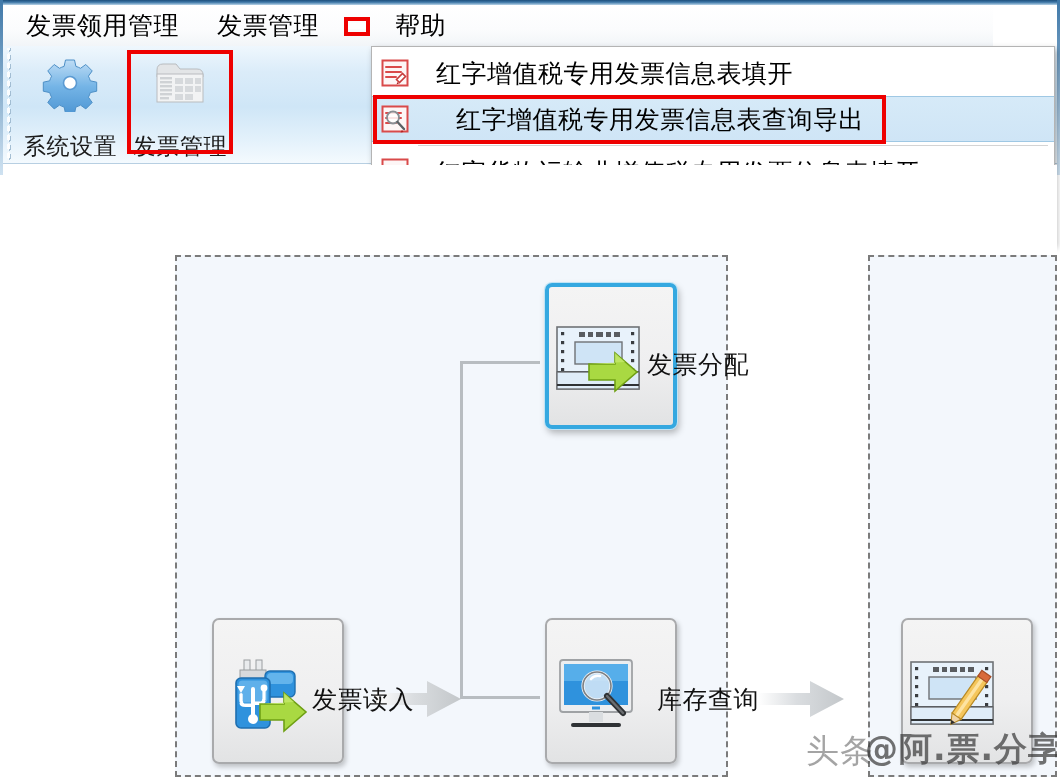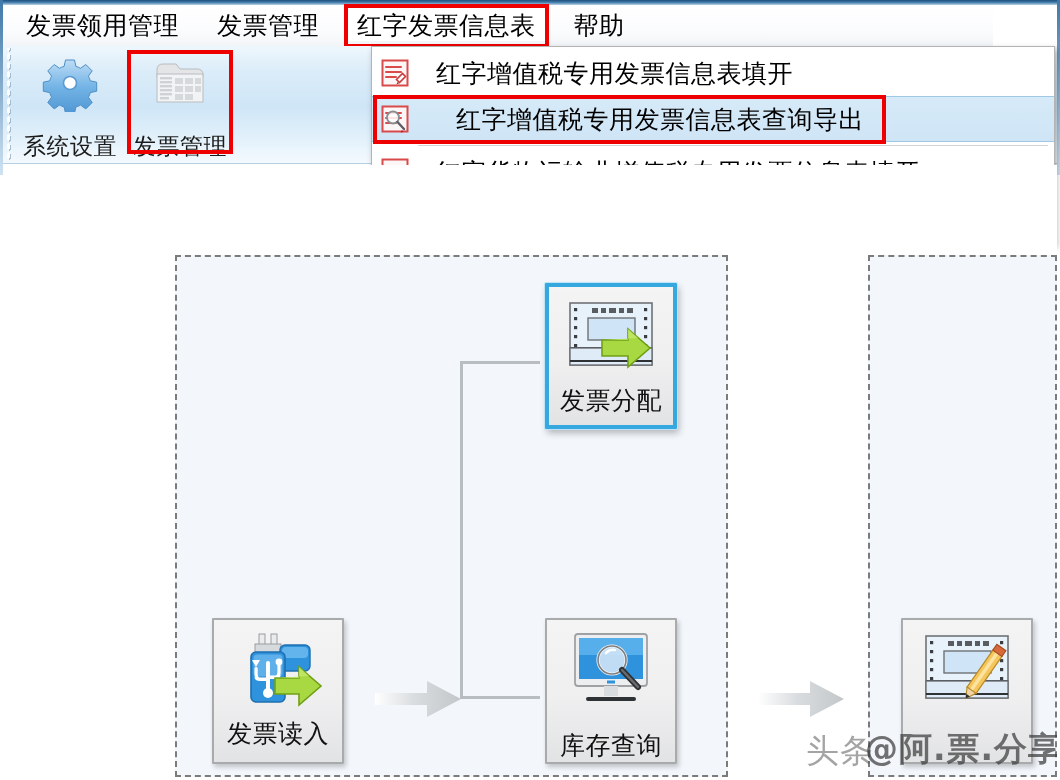--- a/index.html
+++ b/index.html
@@ -78,23 +78,23 @@
   .dd-sep{height:1px;background:#d4d4d4;margin:3px 6px 3px 46px;}
 
   
   .canvas{position:absolute;left:3px;top:165px;width:1054px;height:612px;
     background:#ffffff;overflow:hidden;}
   .group{position:absolute;border:2px dashed #7b7b7b;
     background:rgba(233,241,249,.55);box-sizing:border-box;}
 
   .tile{position:absolute;width:132px;height:146px;box-sizing:border-box;
     background:linear-gradient(180deg,#f4f4f4 0%,#efeff0 55%,#e2e3e4 100%);
-    border:2px solid #a9aaac;border-radius:1px;
+    border:2px solid #a9aaac;border-radius:7px;
     box-shadow:2px 3px 5px rgba(0,0,0,.22);
-    display:flex;flex-direction:column;align-items:center;justify-content:flex-start;
+    display:flex;flex-direction:row;align-items:center;justify-content:flex-start;
     padding-top:11px;cursor:default;}
   .tile.active{border:4px solid #35a8e0;box-shadow:0 0 0 1px #bfe4f6,2px 4px 7px rgba(0,0,0,.28);}
   .tile .tile-label{font-size:25px;color:#111;margin-top:6px;white-space:nowrap;letter-spacing:.5px;}
   .tile .tile-ico{width:98px;height:80px;position:relative;}
 
   .arrow{position:absolute;height:54px;width:92px;}
   .conn{position:absolute;background:#b8bdc1;}
 
   .watermark{position:absolute;font-size:33px;color:rgba(60,60,60,.72);
     white-space:nowrap;letter-spacing:1px;font-weight:bold;}
@@ -111,21 +111,20 @@
   <div class="win-edge-side-r"></div>
 
   <div class="menubar">
     <div class="menu-item">
       <span>发票领用管理</span>
     </div>
     <div class="menu-item">
       <span>发票管理</span>
     </div>
     <div class="menu-item open">
-      <span>红字发票信息表</span>
       <span class="annot"></span>
     </div>
     <div class="menu-item">
       <span>帮助</span>
     </div>
   </div>
 
   <div class="toolbar">
     <div class="grip"></div>
 

